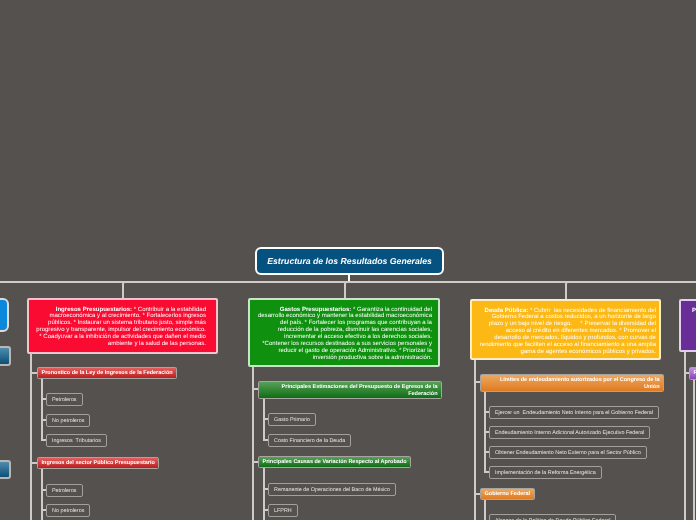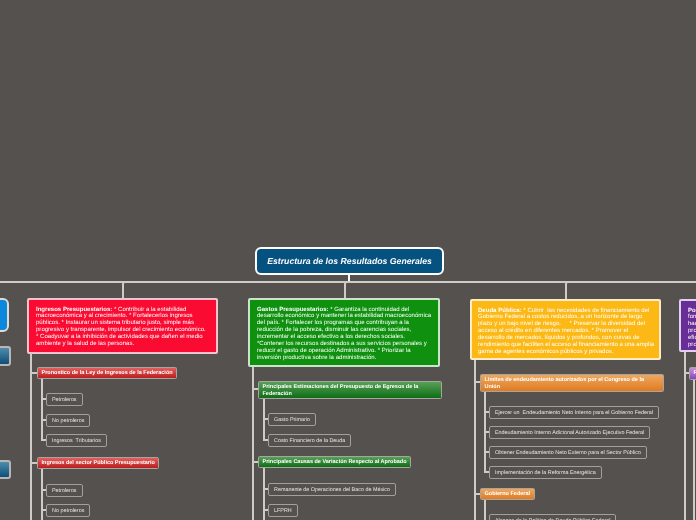--- a/index.html
+++ b/index.html
@@ -1,20 +1,20 @@
 <!DOCTYPE html>
 <html><head>
 <meta charset="utf-8">
 <title>Estructura de los Resultados Generales</title>
 <style>
   html,body{margin:0;padding:0;}
   body{width:696px;height:520px;overflow:hidden;background:#55514e;
        font-family:"Liberation Sans",sans-serif;
        -webkit-font-smoothing:antialiased;text-rendering:geometricPrecision;}
-  #canvas{position:absolute;left:0;top:0;width:696px;height:520px;overflow:hidden;}
+  #canvas{position:absolute;left:0;top:0;width:696px;height:520px;overflow:hidden;text-align:right;}
 
   .lineH,.lineV{position:absolute;background:#cecbc8;}
   .lineH{height:2px;}
   .lineV{width:2px;}
   .corner{position:absolute;box-sizing:border-box;border-left:2px solid #cecbc8;
           border-top:2px solid #cecbc8;border-top-left-radius:3px;}
 
   .root{position:absolute;box-sizing:border-box;border:2px solid #fdfdfd;border-radius:6px;
         background:#055280;color:#fff;font-weight:bold;font-style:italic;font-size:8.7px;
         display:flex;align-items:center;justify-content:center;white-space:nowrap;}

